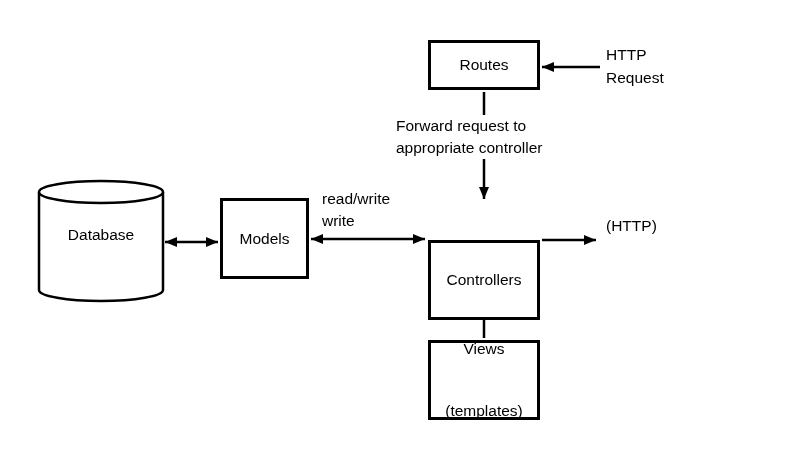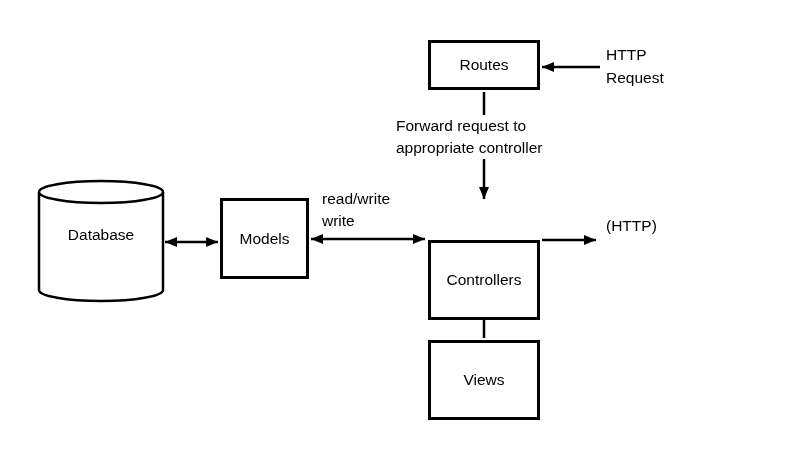--- a/index.html
+++ b/index.html
@@ -94,20 +94,21 @@
   <div class="node node-models">
     <span>Models</span>
   </div>
 
   <div class="node node-controllers">
     <span>Controllers</span>
   </div>
 
   <div class="node node-views">
     <span class="line">Views</span>
+    <span class="line">(templates)</span>
   </div>
 
   <div class="free-label lbl-http-request">
     <span class="line">HTTP</span>
     <span class="line">Request</span>
   </div>
 
   <div class="free-label lbl-forward">
     <span class="line">Forward request to</span>
     <span class="line">appropriate controller</span>

